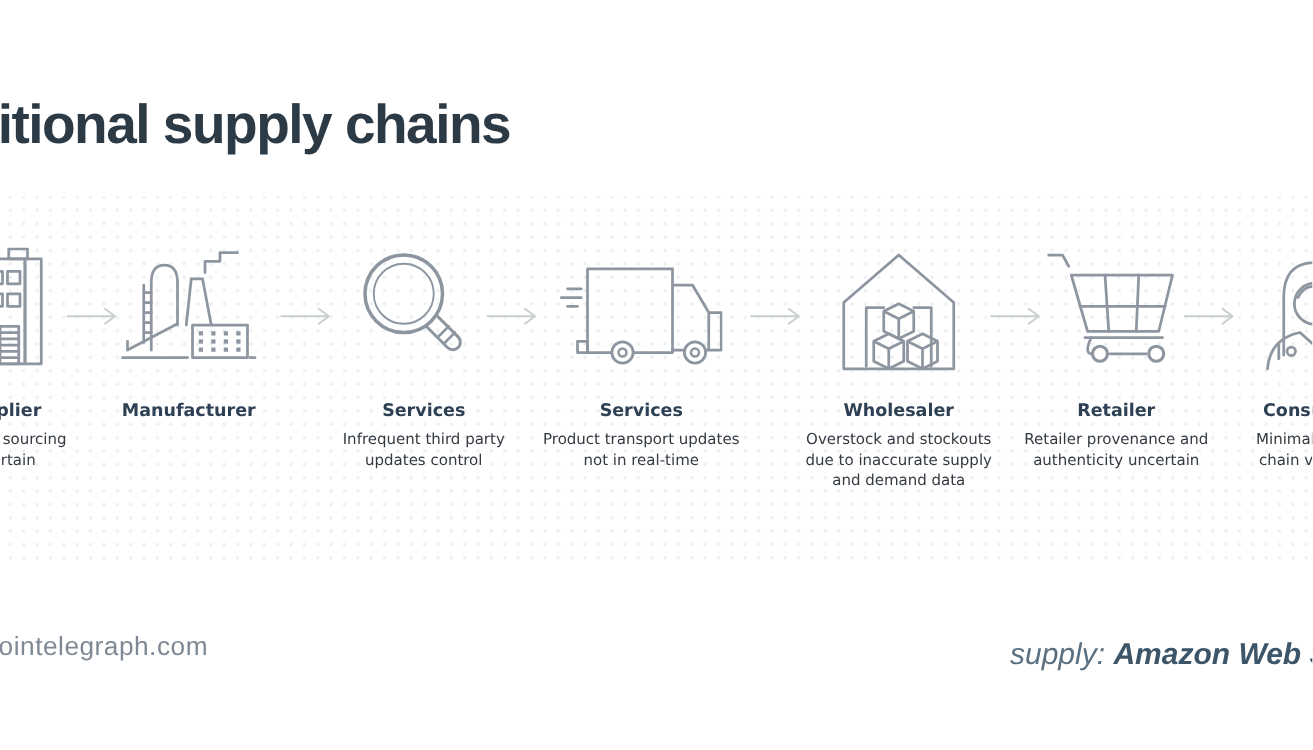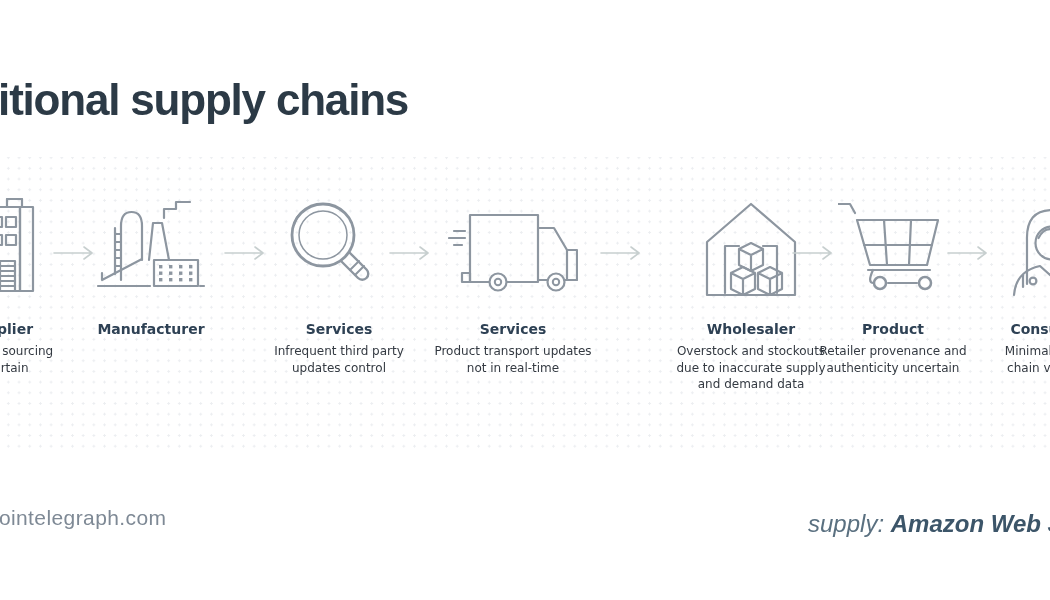--- a/index.html
+++ b/index.html
@@ -145,21 +145,21 @@
           <circle cx="50" cy="84" r="3.2"></circle>
           <circle cx="108" cy="84" r="3.2"></circle>
         </g>
       </svg>
     </div>
     <div class="stage-name">Services</div>
     <div class="stage-desc">Product transport updates
 not in real-time</div>
   </div>
 
-  <div class="stage" style="left:656px">
+  <div class="stage" style="left:624px">
     <div class="stage-icon">
       <svg width="100" height="100" viewBox="0 0 100 100">
         <g class="ic">
           <path d="M6,97 V44 L50,6 L94,44 V97 Z"></path>
           <path d="M24,95 V48 H38 M76,95 V48 H62"></path>
           <path d="M50,45 L62,51 V67 L50,73 L38,67 V51 Z M38,51 L50,57 L62,51 M50,57 V73"></path>
           <path d="M42,69 L54,75 V91 L42,97 L30,91 V75 Z M30,75 L42,81 L54,75 M42,81 V97"></path>
           <path d="M69,69 L81,75 V91 L69,97 L57,91 V75 Z M57,75 L69,81 L81,75 M69,81 V97"></path>
         </g>
       </svg>
@@ -181,21 +181,21 @@
           <path d="M30,72 H92"></path>
           <path d="M35,72 Q29,85 35.5,85"></path>
         </g>
         <g fill="#ffffff" stroke="#8d96a0" stroke-width="2.5">
           <circle cx="42" cy="85" r="6"></circle>
           <circle cx="87" cy="85" r="6"></circle>
         </g>
         <path d="M50,85 H79" class="ic" stroke-width="2.4"></path>
       </svg>
     </div>
-    <div class="stage-name">Product</div>
+    <div class="stage-name">Retailer</div>
     <div class="stage-desc">Retailer provenance and
 authenticity uncertain</div>
   </div>
 
   <div class="stage" style="left:955px">
     <div class="stage-icon">
       <svg width="100" height="100" viewBox="0 0 100 100">
         <g class="ic">
           <path d="M27,86 V42 Q26,12 52,12 Q78,12 77,42 V86"></path>
           <circle cx="52" cy="45" r="16.5"></circle>

